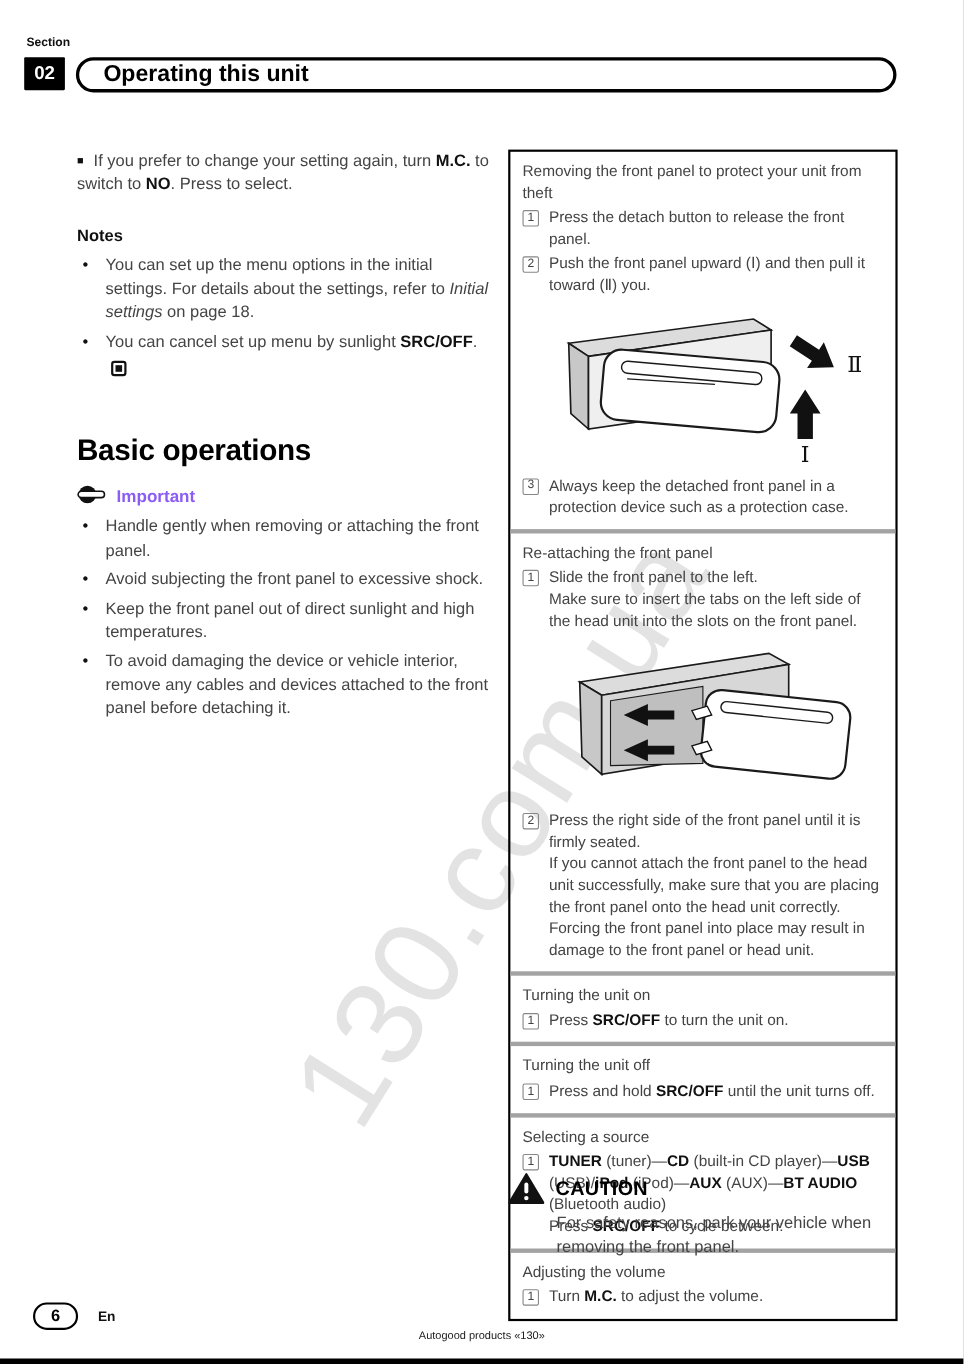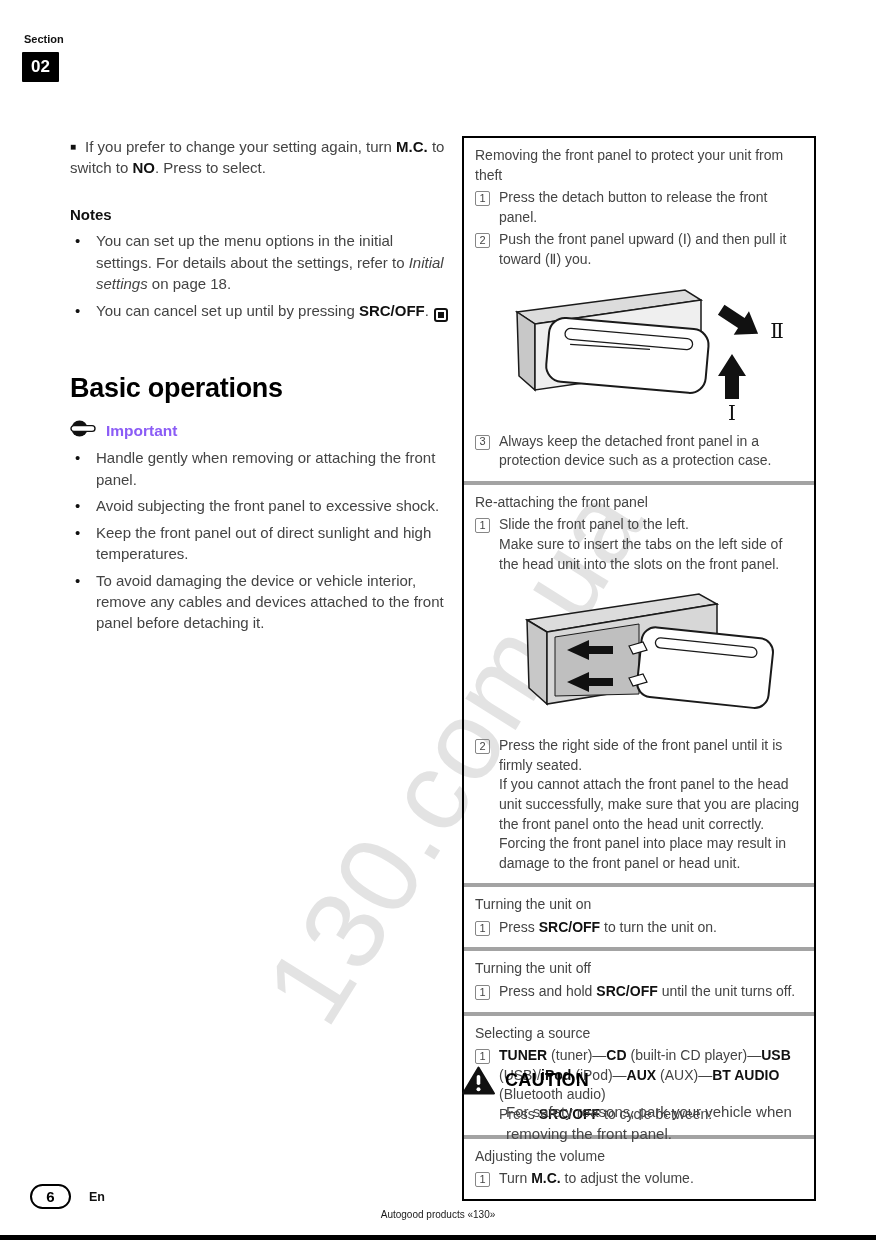--- a/index.html
+++ b/index.html
@@ -69,29 +69,30 @@
 </style>
 </head>
 <body>
 
 <div id="page">
 
   <div class="watermark">130.com.ua</div>
 
   <div class="layer section-label">Section</div>
   <div class="layer section-badge">02</div>
+  <div class="layer title-pill">Operating this unit</div>
 
   <div class="layer left-col">
 
     <p class="p-sq"><span class="sq">■</span><span>If you prefer to change your setting again, turn </span><span class="b">M.C.</span><span> to switch to </span><span class="b">NO</span><span>. Press to select.</span></p>
 
     <p class="notes-title">Notes</p>
     <ul class="hanglist">
       <li><span class="dot">•</span><span>You can set up the menu options in the initial settings. For details about the settings, refer to </span><span class="it">Initial settings</span><span> on page 18.</span></li>
-      <li><span class="dot">•</span><span>You can cancel set up until by pressing </span><span class="b">SRC/OFF</span><span>.</span><span class="endmark">
+      <li><span class="dot">•</span><span>You can cancel set up menu by sunlight </span><span class="b">SRC/OFF</span><span>.</span><span class="endmark">
             <i></i>
           </span></li>
     </ul>
 
     <h1 class="h-basic">Basic operations</h1>
 
     <div class="important-row">
       <svg width="27" height="17" viewBox="0 0 27 17">
         <circle cx="9.5" cy="8.5" r="8" fill="#111"></circle>
         <rect x="1" y="5.6" width="24" height="5.8" rx="2.9" fill="#fff" stroke="#111" stroke-width="1.4"></rect>

